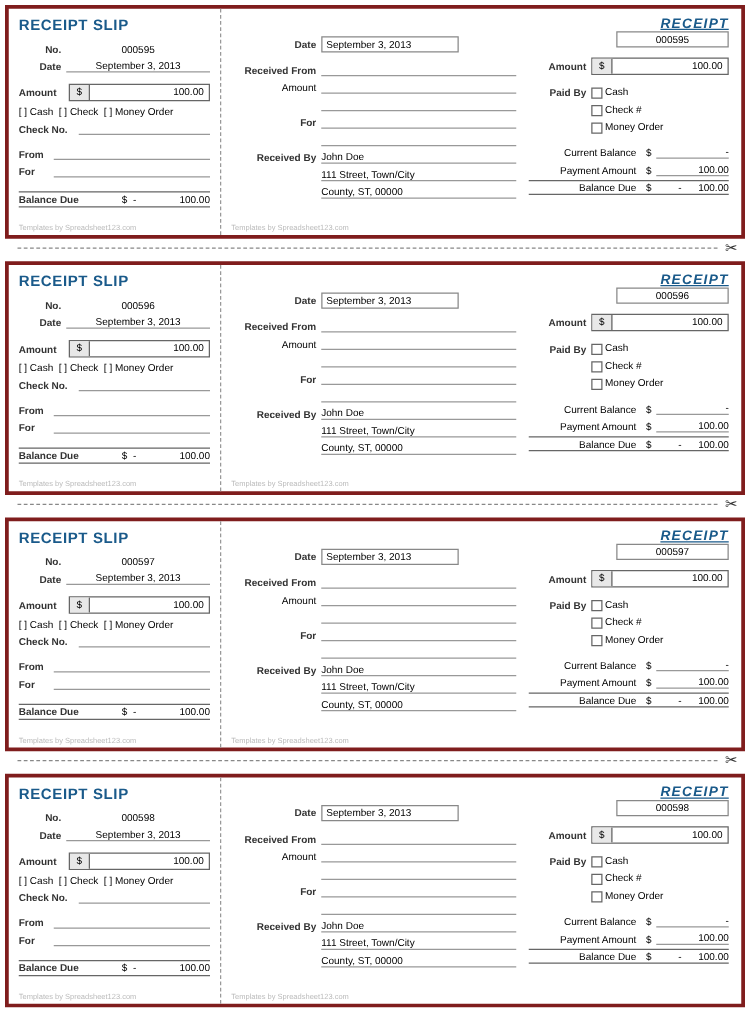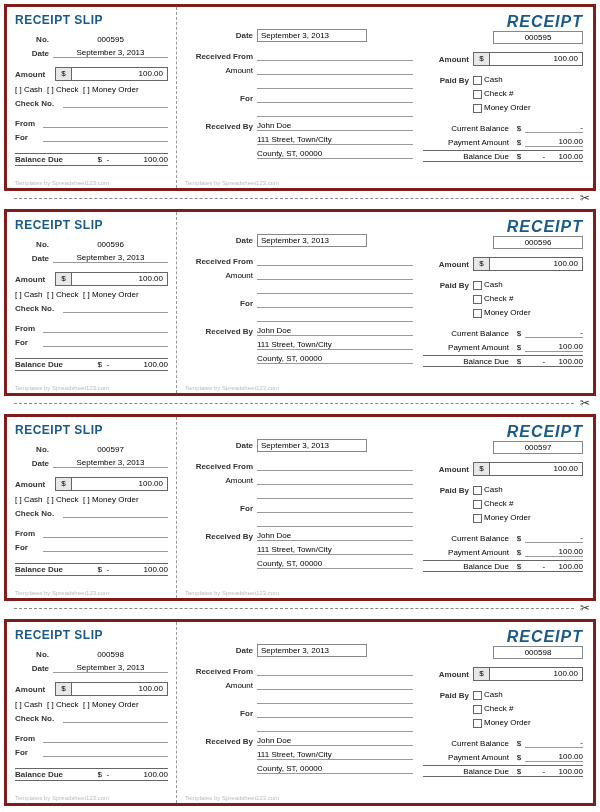--- a/index.html
+++ b/index.html
@@ -1,21 +1,21 @@
 <!DOCTYPE html>
 <html><head>
 <meta charset="utf-8">
 <style>
   * { box-sizing: border-box; margin: 0; padding: 0; }
   body { font-family: Arial, sans-serif; font-size: 8px; background: #fff; width: 600px; }
   .receipt-unit { border: 3px solid #7f1d1d; margin: 4px 4px 0 4px; display: flex; height: 187px; position: relative; }
   .slip { width: 170px; border-right: 1px dashed #999; padding: 6px 8px; position: relative; }
   .main { flex: 1; padding: 6px 10px; position: relative; }
   .title-slip { color: #1a5a8a; font-weight: bold; font-size: 12px; letter-spacing: 0.5px; margin-bottom: 6px; }
-  .title-receipt { color: #1a5a8a; font-weight: bold; font-size: 16px; letter-spacing: 1px; text-align: right; font-style: italic; }
+  .title-receipt { color: #1a5a8a; font-weight: bold; font-size: 11px; letter-spacing: 1px; text-align: right; font-style: italic; text-decoration: underline; }
   .row { display: flex; align-items: center; margin-bottom: 2px; min-height: 12px; }
   .lbl { font-weight: bold; color: #333; }
   .lbl-r { text-align: right; padding-right: 4px; }
   .val { flex: 1; }
   .uline { border-bottom: 1px solid #999; min-height: 10px; }
   .box { border: 1px solid #888; padding: 1px 3px; display: inline-block; }
   .amount-box { display: flex; border: 1px solid #666; height: 14px; }
   .amount-box .cur { background: #e8e8e8; width: 16px; text-align: center; border-right: 1px solid #666; line-height: 12px; }
   .amount-box .num { flex: 1; text-align: right; padding-right: 4px; line-height: 12px; }
   .chk { display: inline-block; width: 9px; height: 9px; border: 1px solid #666; margin-right: 2px; vertical-align: middle; }

